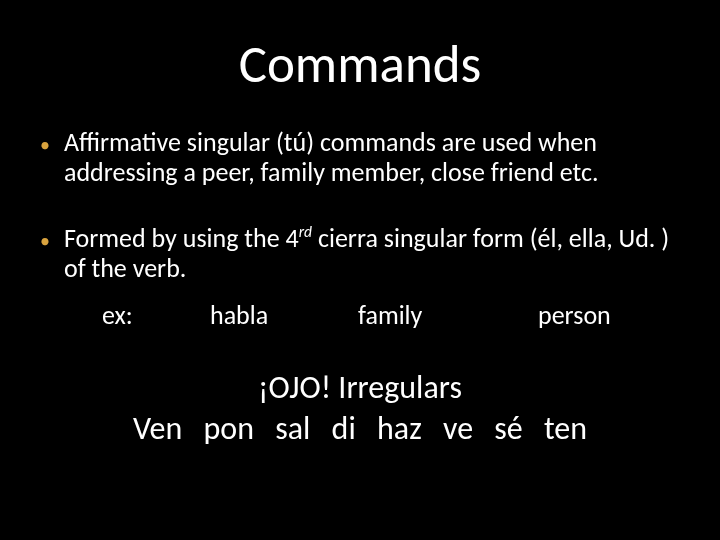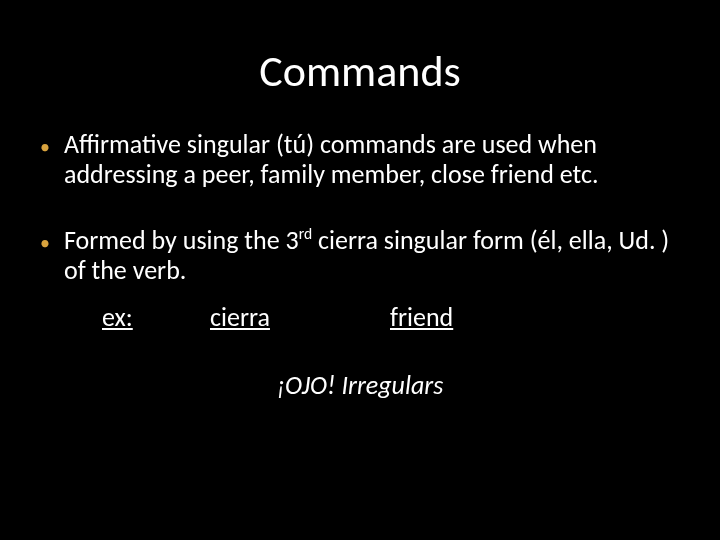--- a/index.html
+++ b/index.html
@@ -11,24 +11,24 @@
       font-family: Calibri, "Segoe UI", Arial, sans-serif;
       overflow: hidden;
     }
     .slide {
       width: 100%;
       height: 100%;
       padding: 20px 40px 40px 40px;
     }
     .title {
       text-align: center;
-      font-size: 44px;
+      font-size: 53px;
       font-weight: 400;
       margin-bottom: 32px;
-      margin-top: 24px;
+      margin-top: 12px;
     }
     .bullet {
       display: flex;
       align-items: flex-start;
       font-size: 26px;
       line-height: 1.15;
       margin-bottom: 36px;
     }
     .bullet .dot {
       color: #d9a33e;
@@ -37,64 +37,65 @@
       margin-top: 6px;
       flex-shrink: 0;
     }
     .bullet .text {
       flex: 1;
     }
     .sup {
       font-size: 0.6em;
       vertical-align: super;
       line-height: 0;
+      font-style: italic;
     }
     .examples-row {
       font-size: 26px;
       line-height: 1.2;
       padding-left: 62px;
       margin-top: 16px;
       display: flex;
-      text-decoration: underline;
     }
     .ex-label { width: 108px; }
     .ex-item1 { width: 148px; }
     .ex-item2 { width: 180px; }
     .ex-item3 { }
     .ojo-block {
       text-align: center;
-      font-size: 26px;
+      font-size: 32px;
       line-height: 1.3;
       margin-top: 36px;
-      font-style: italic;
     }
     .irreg-row {
       word-spacing: 14px;
     }
   </style>
 </head>
 <body>
 
 <div class="slide">
   <h1 class="title">Commands</h1>
 
   <div class="bullet">
     <span class="dot">•</span>
     <span class="text">Affirmative singular (tú) commands are used when addressing a peer, family member, close friend etc.</span>
   </div>
 
   <div class="bullet" style="margin-bottom:4px;">
     <span class="dot">•</span>
     <span class="text">
-      <span>Formed by using the 3</span><span class="sup">rd</span><span> cierra singular form (él, ella, Ud. ) of the verb.</span>
+      <span>Formed by using the 4</span><span class="sup">rd</span><span> cierra singular form (él, ella, Ud. ) of the verb.</span>
     </span>
   </div>
 
   <div class="examples-row">
     <span class="ex-label">ex:</span>
-    <span class="ex-item2">cierra</span>
-    <span class="ex-item3">friend</span>
+    <span class="ex-item1">habla</span>
+    <span class="ex-item2">family</span>
+    <span class="ex-item3">person</span>
   </div>
 
   <div class="ojo-block">
     <div>¡OJO!  Irregulars</div>
+    <div class="irreg-row">Ven  pon  sal  di  haz  ve  sé  ten</div>
   </div>
 </div>
 
 </body></html>

